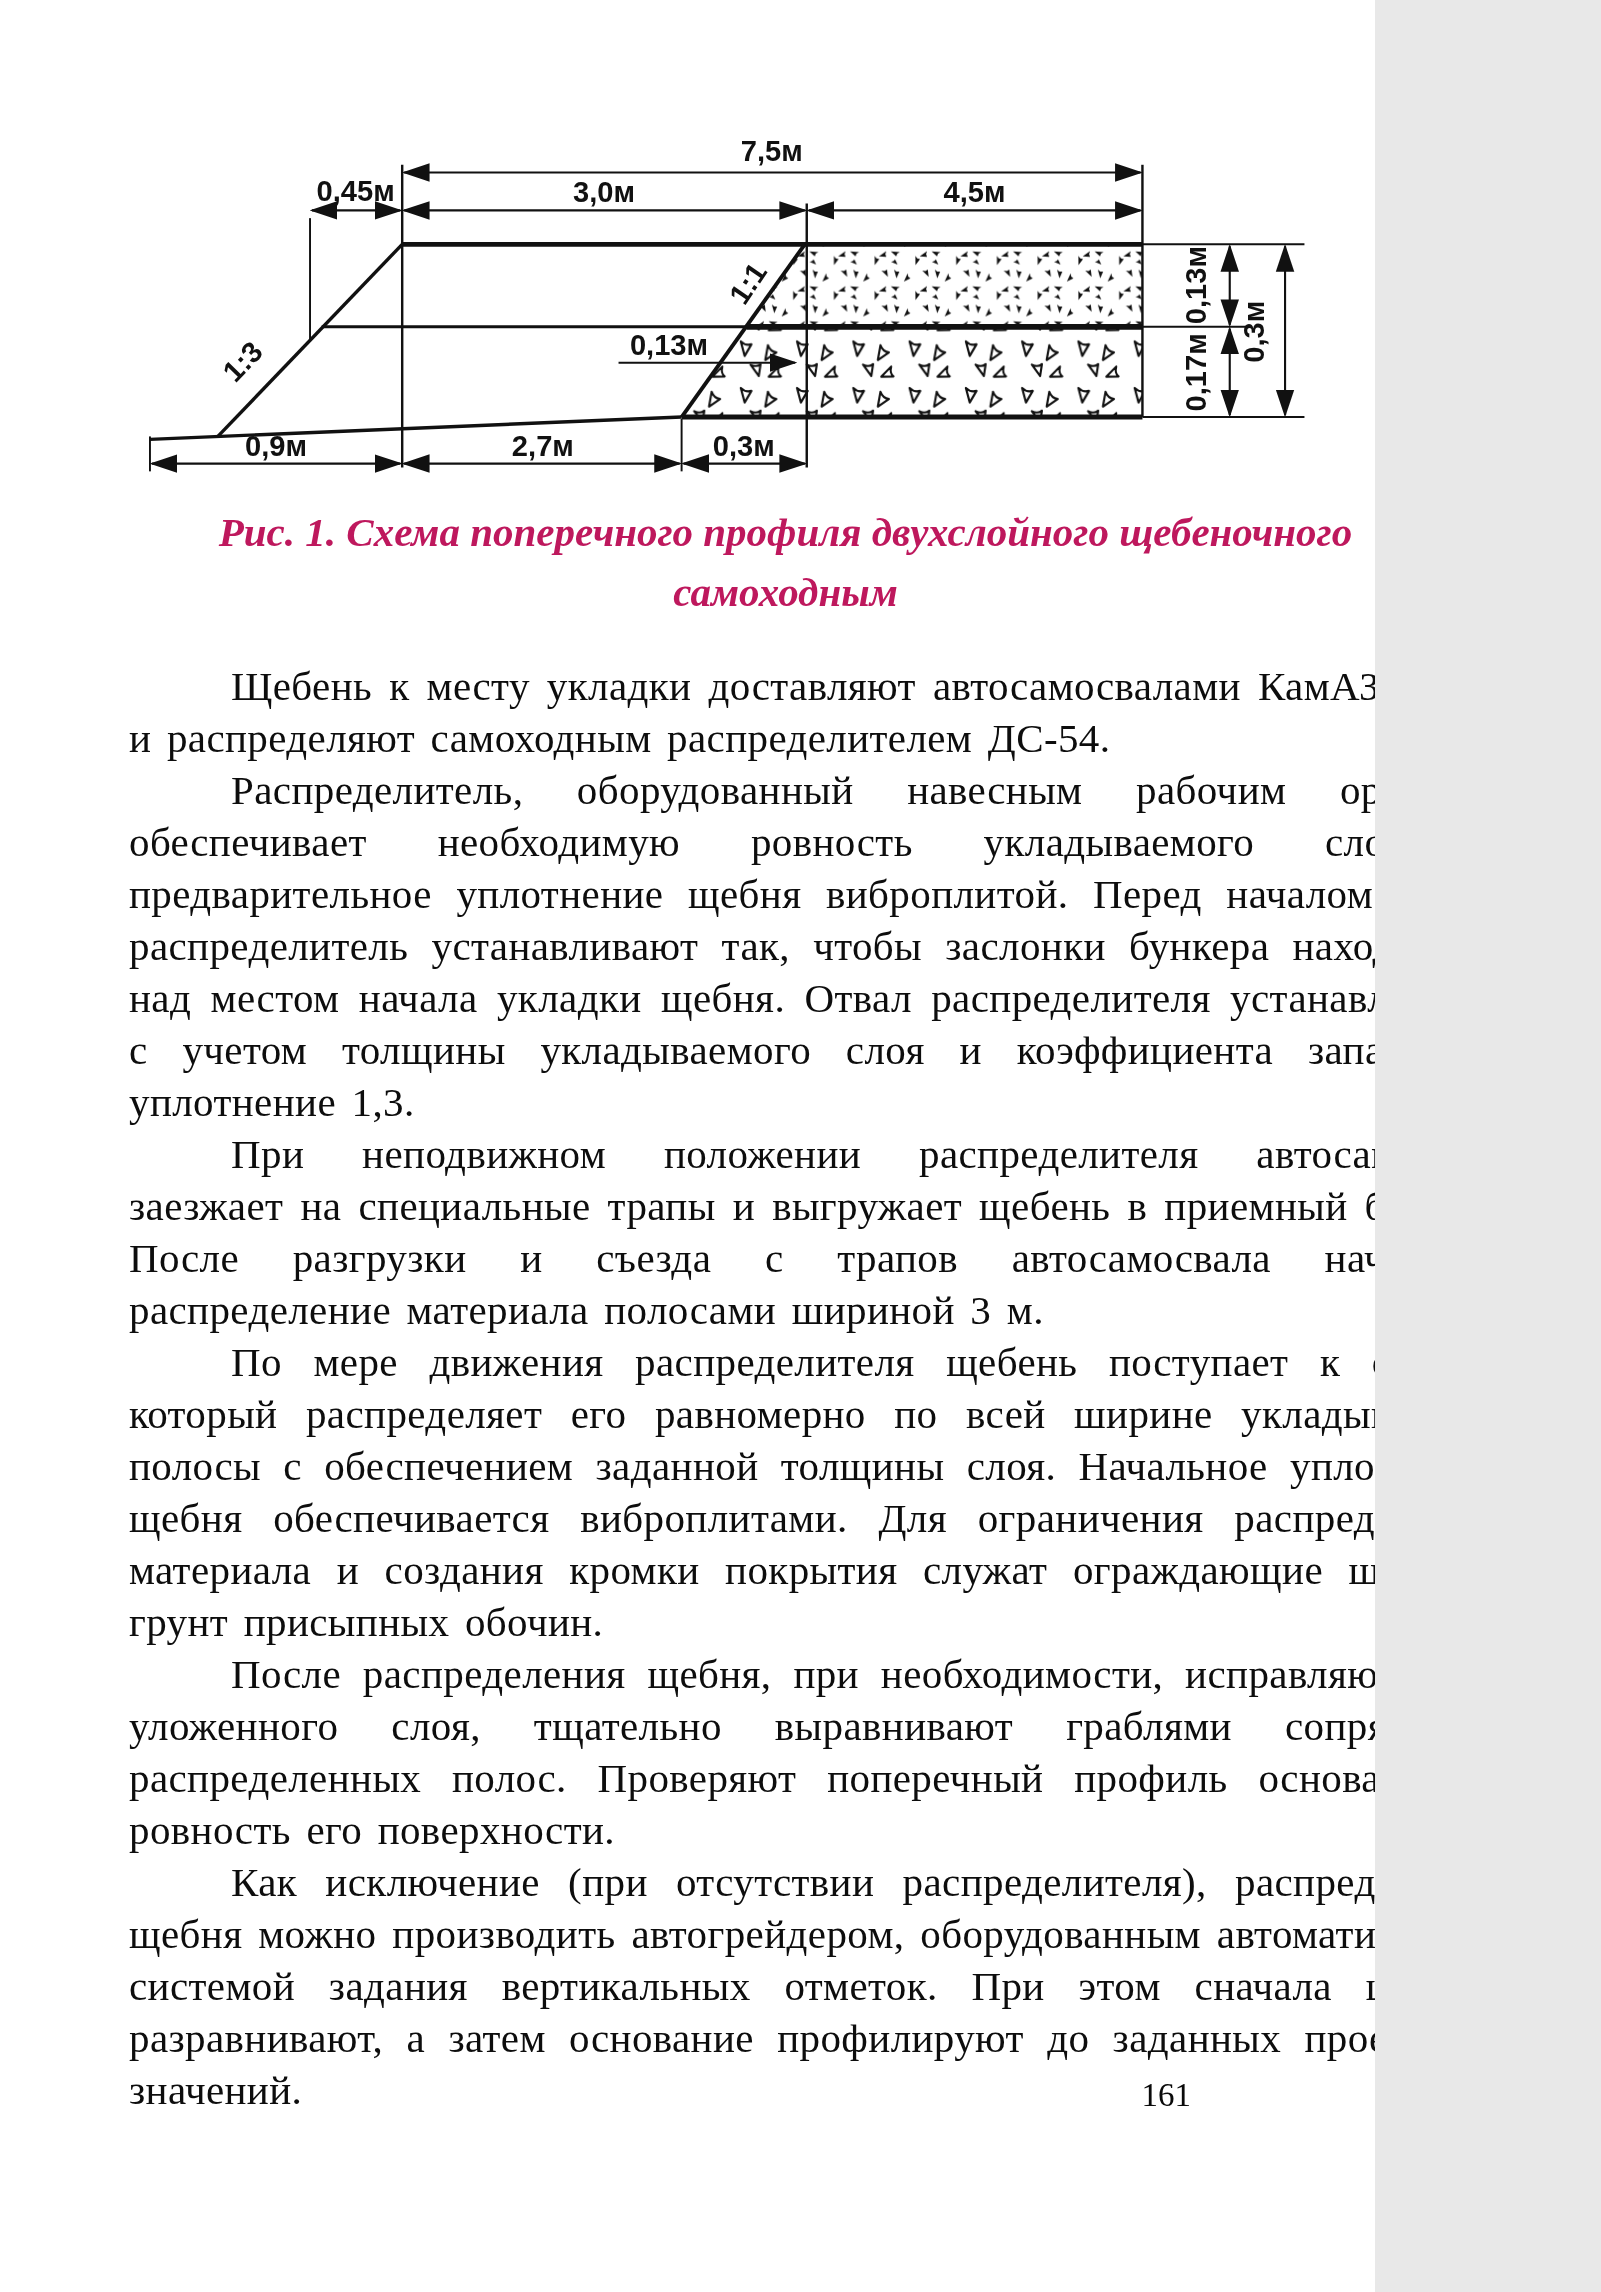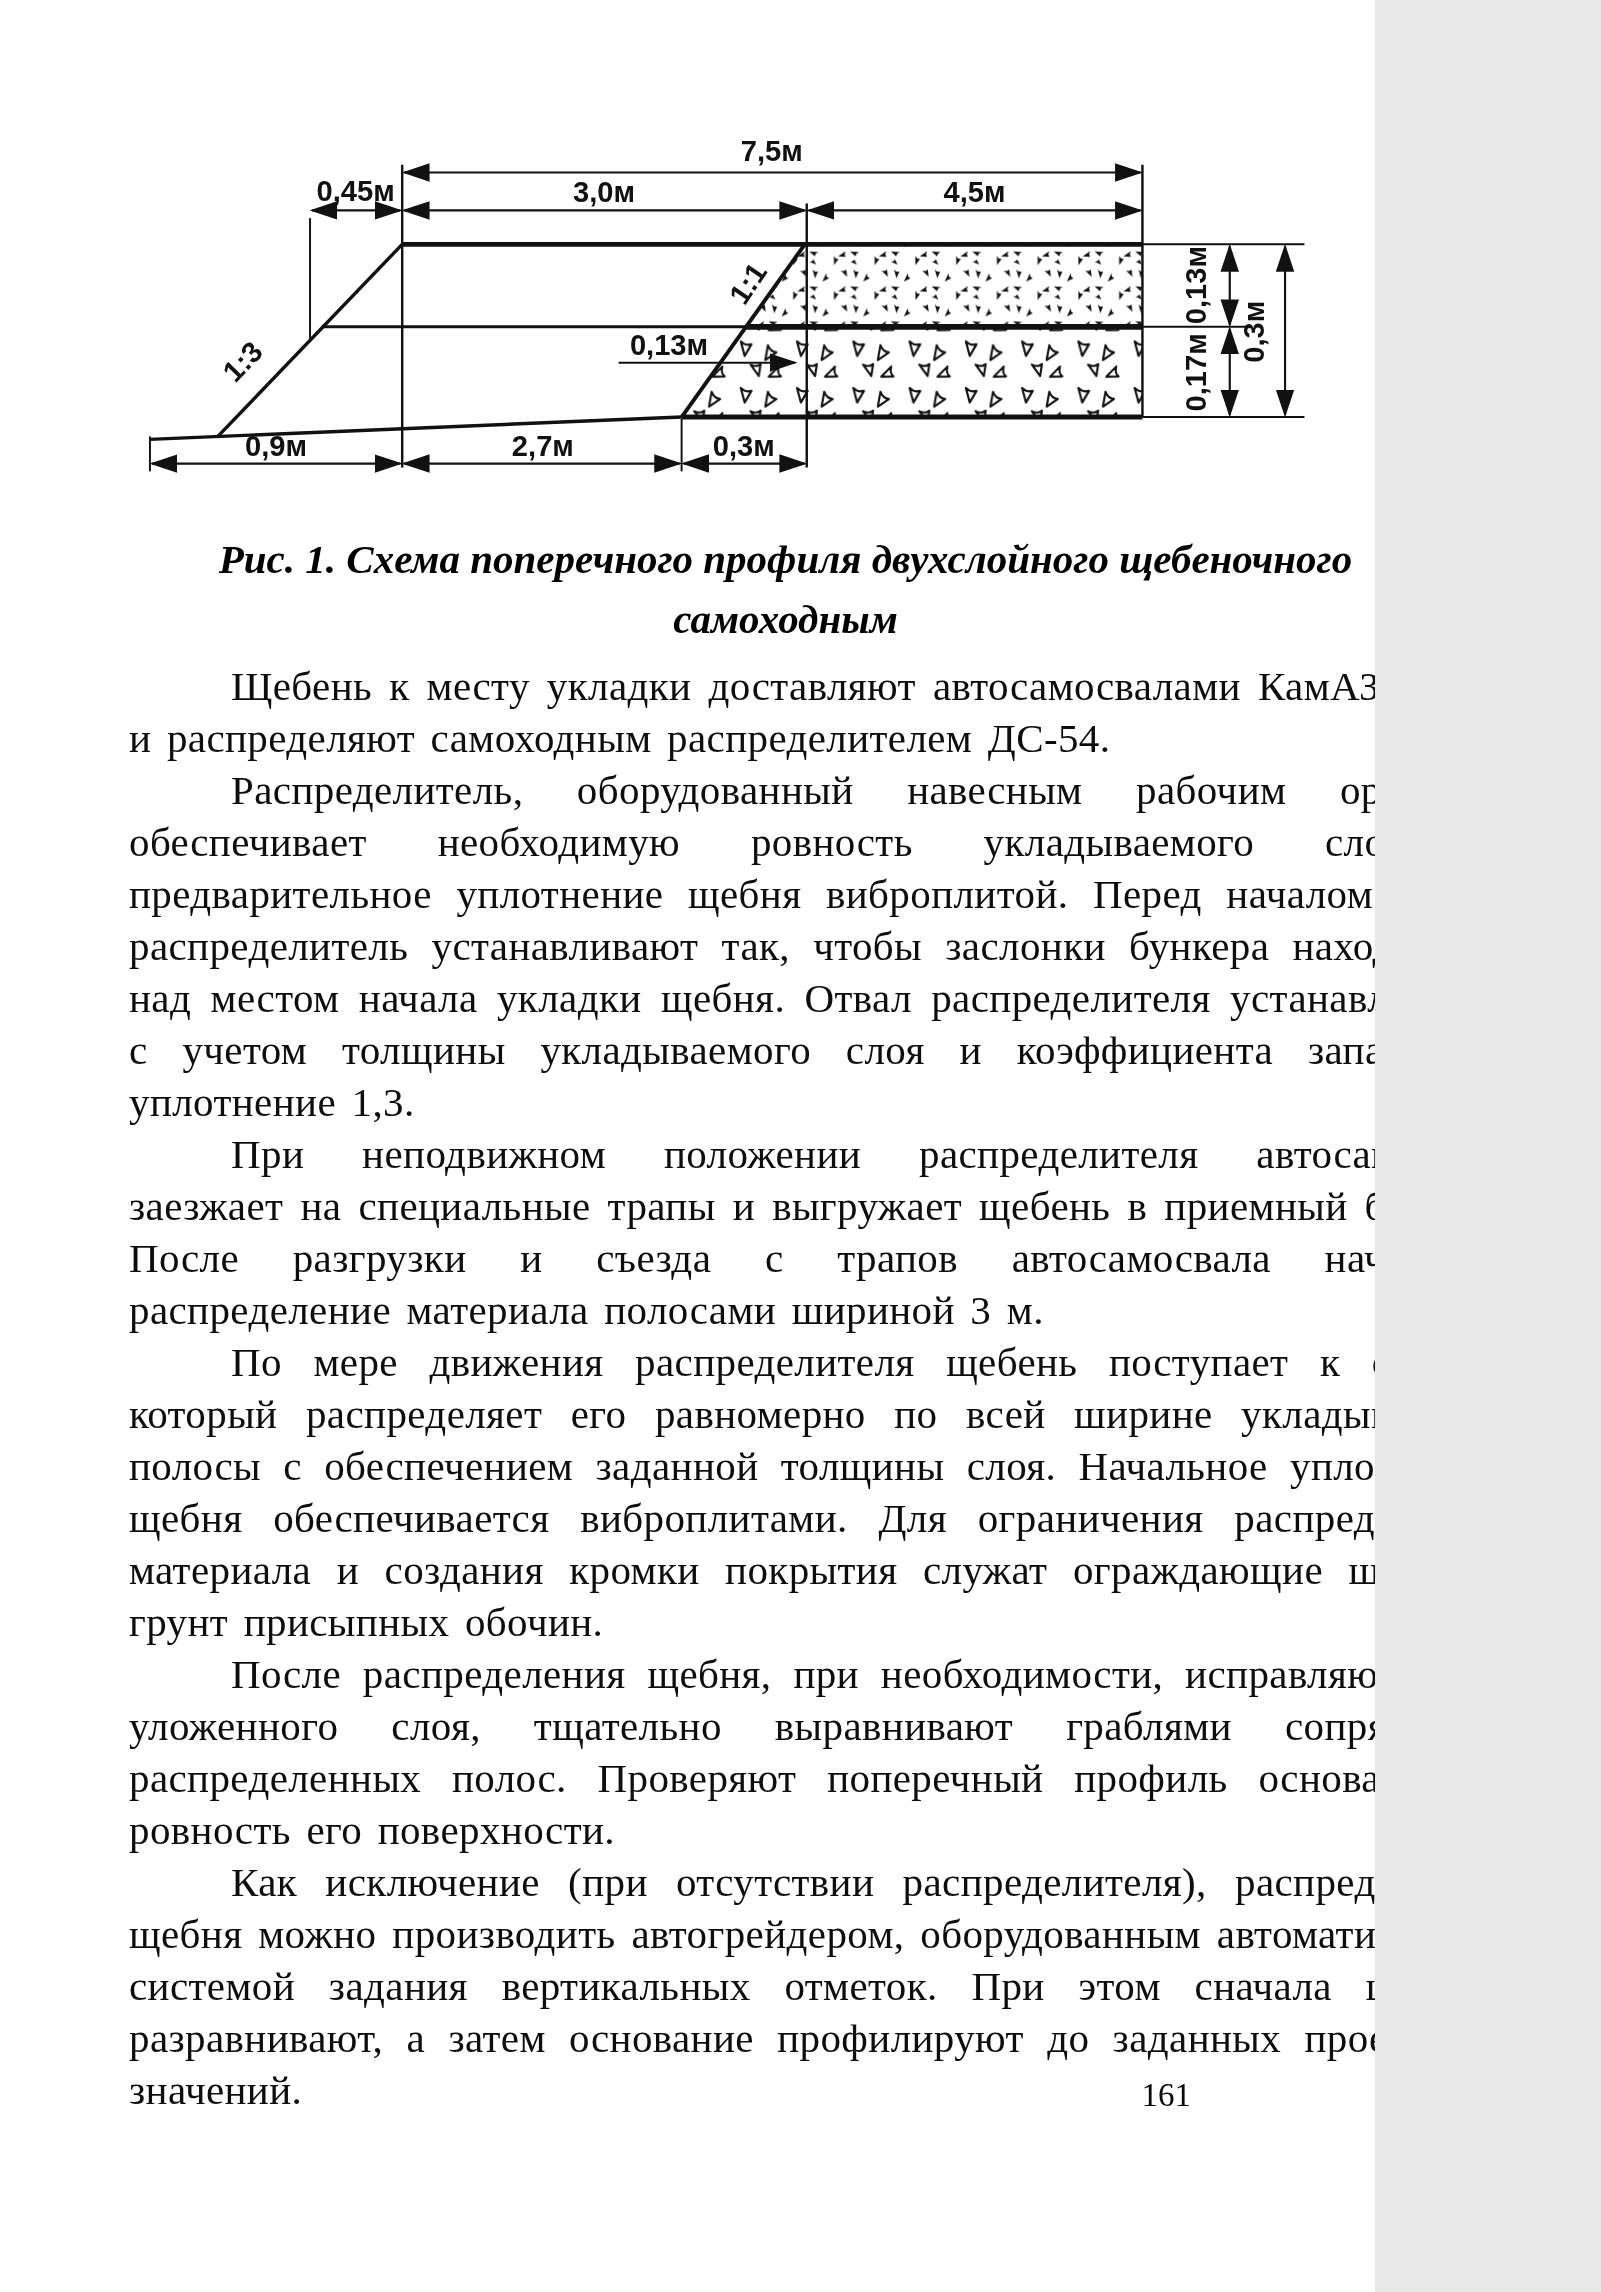--- a/index.html
+++ b/index.html
@@ -15,25 +15,25 @@
     position:absolute;left:116px;top:58px;
     width:1203px;height:427px;
   }
   .figure-svg text{
     font-family:"Liberation Sans", sans-serif;
     font-weight:bold;
     font-size:30px;
     fill:#111;
   }
   .caption{
-    position:absolute;left:87px;top:529px;width:1397px;
+    position:absolute;left:87px;top:502px;width:1397px;
     text-align:center;
     font-weight:bold;font-style:italic;
     font-size:41px;line-height:60px;
-    color:#000000;
+    color:#be185d;
   }
   .bodytext{
     position:absolute;left:116px;top:660px;width:1368px;margin-left:13px;
   }
   .bodytext p{
     margin:0;
     font-size:41px;line-height:52px;
     text-align:justify;
     text-indent:102px;
     letter-spacing:0.4px;

